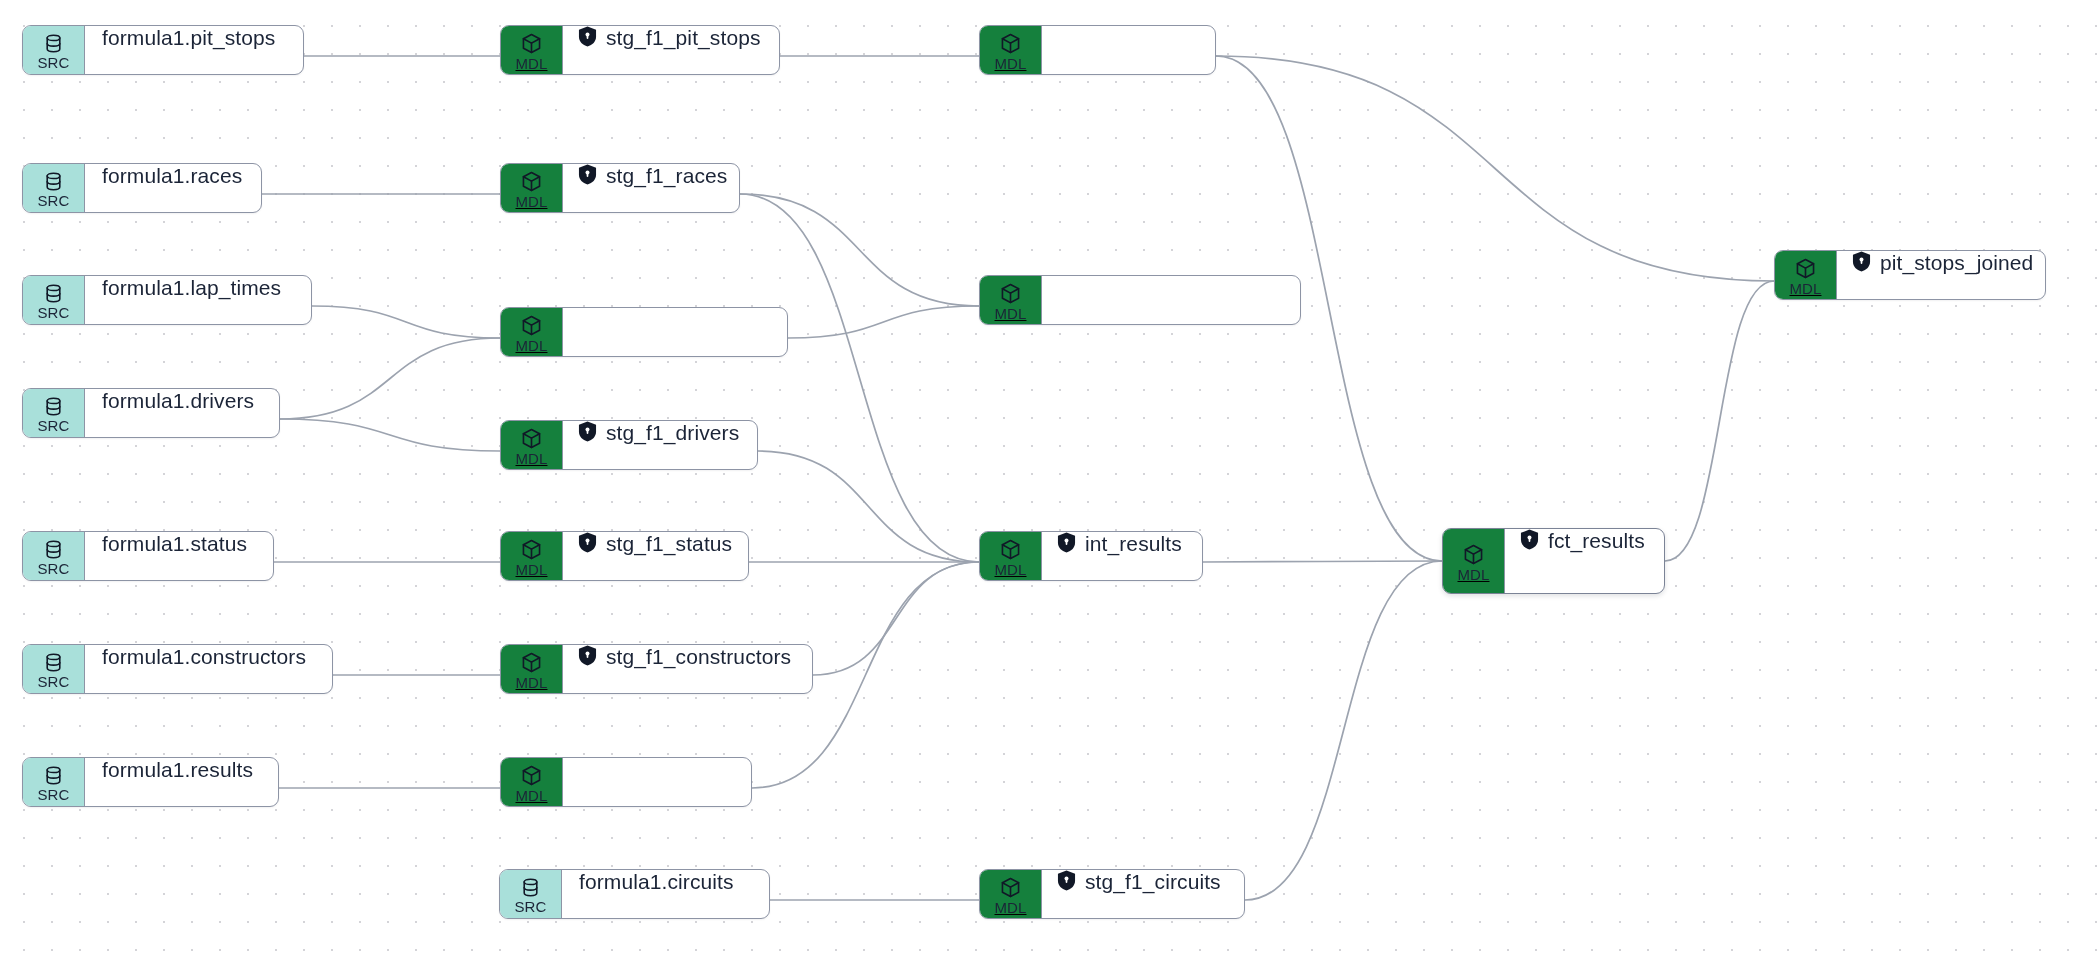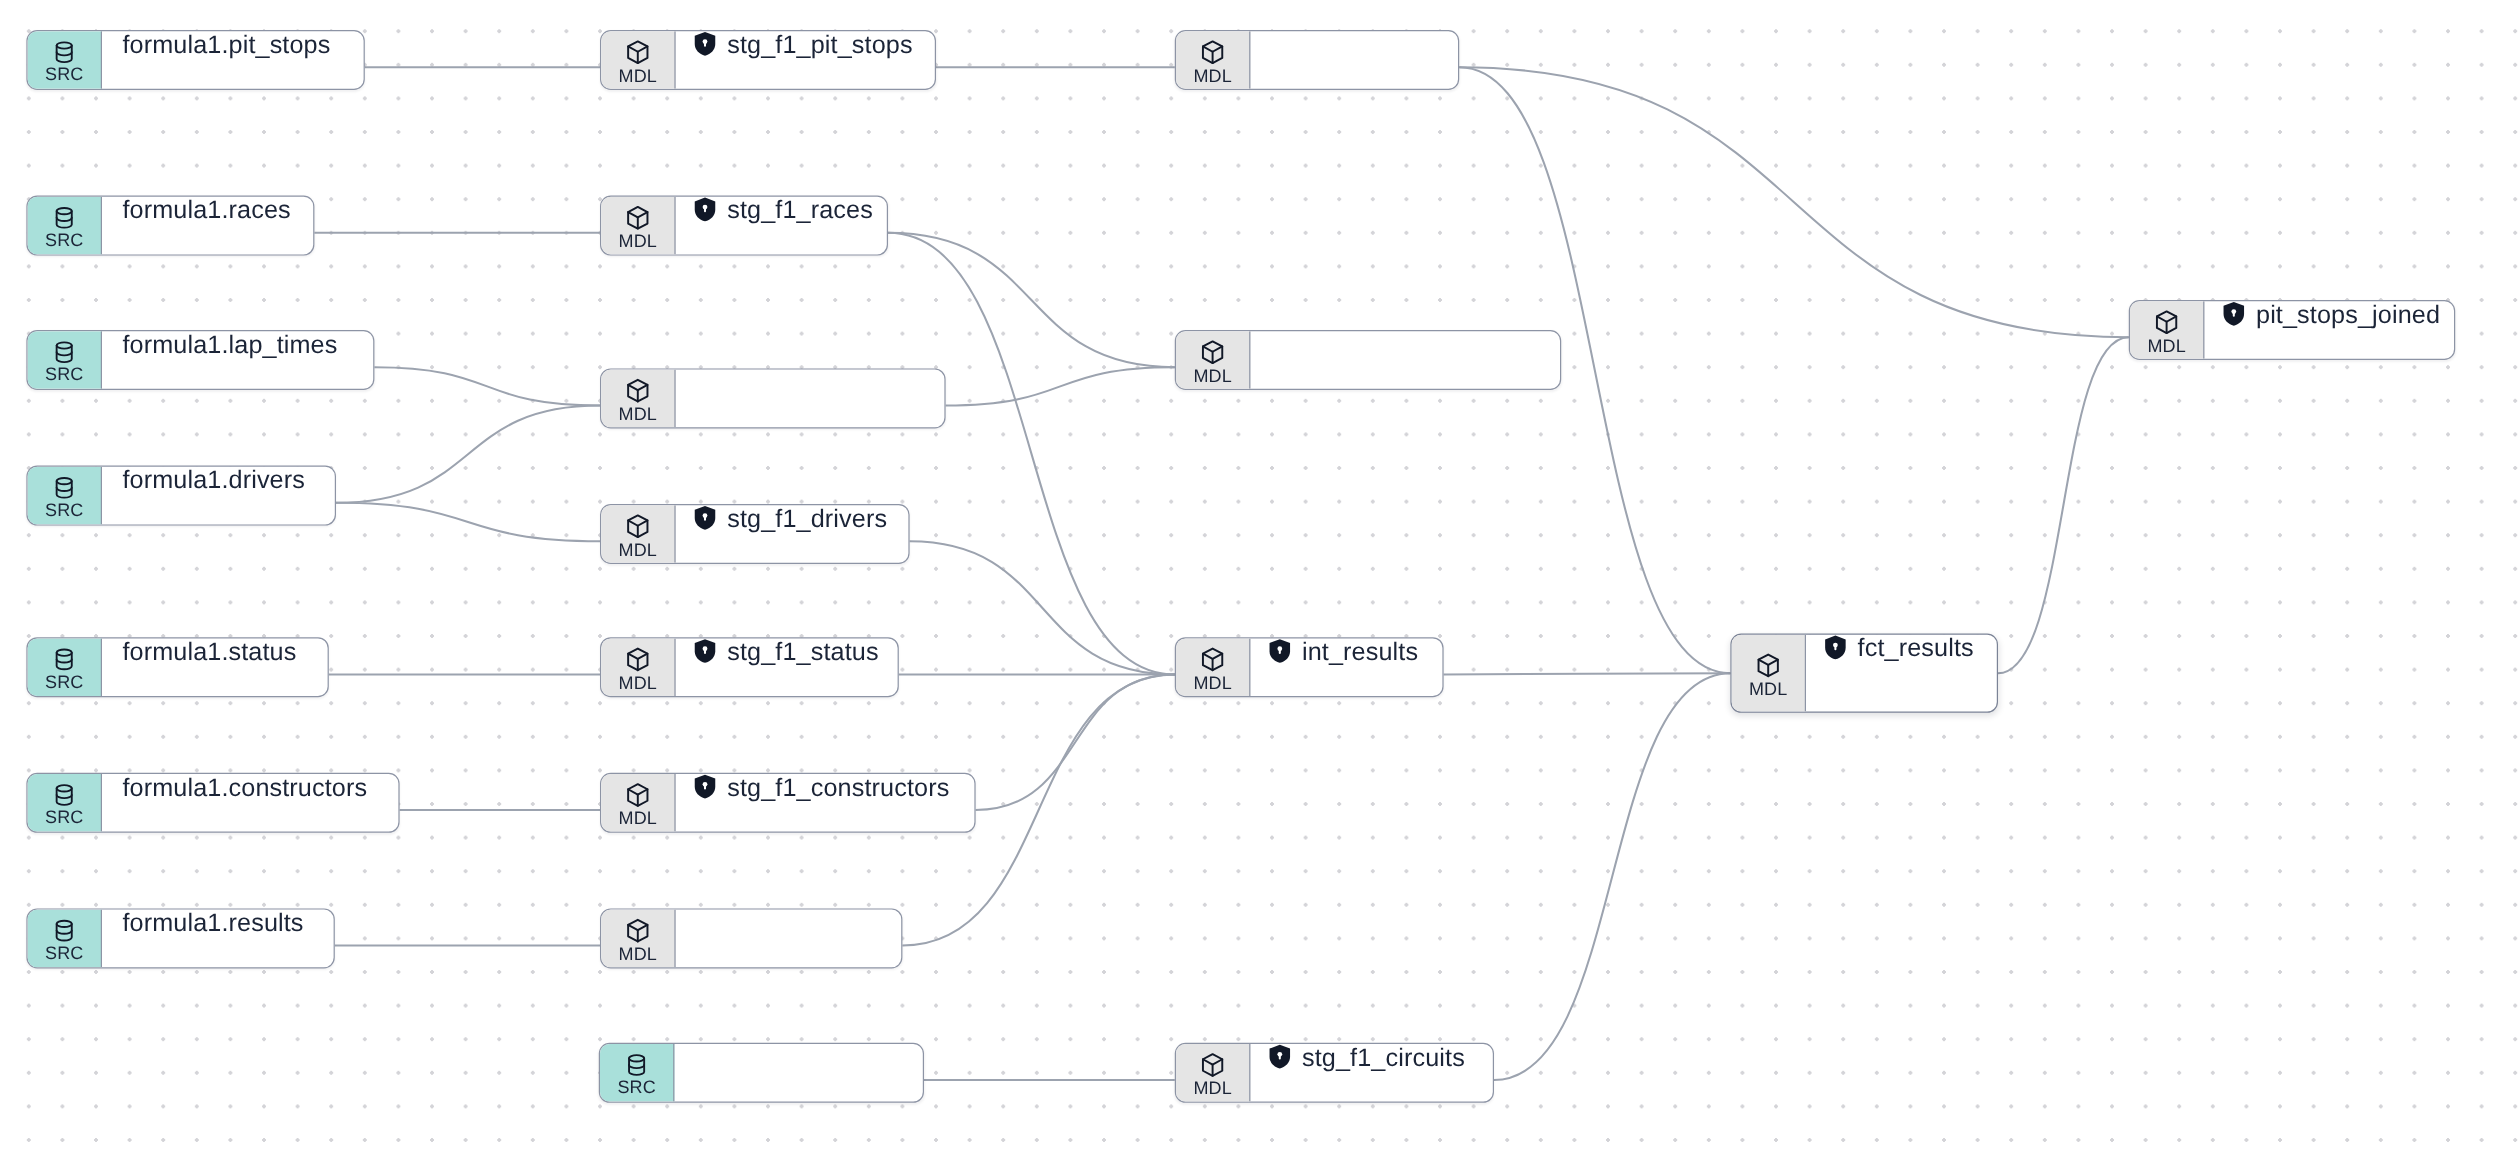--- a/index.html
+++ b/index.html
@@ -44,21 +44,21 @@
     width: 62px;
     display: flex;
     flex-direction: column;
     align-items: center;
     justify-content: center;
     gap: 1px;
     border-right: 1.6px solid #8d94a5;
     padding-top: 2px;
   }
   .badge.src { background: #a9e0da; }
-  .badge.mdl { background: #e5e5e5; }
+  .badge.mdl { background: #15803d; text-decoration: underline; }
   .badge svg { display: block; }
   .badge-text {
     font-size: 15px;
     line-height: 1;
     color: #1b2437;
     letter-spacing: 0.1px;
   }
   .node-body {
     flex: 1 1 auto;
     display: flex;
@@ -212,20 +212,23 @@
         <div class="badge src">
           <span>
             <svg width="21" height="21" viewBox="0 0 24 24" fill="none" stroke="#111827" stroke-width="1.8" stroke-linecap="round" stroke-linejoin="round">
               <ellipse cx="12" cy="5.6" rx="7.2" ry="3"></ellipse>
               <path d="M4.8 5.6v12.8c0 1.66 3.22 3 7.2 3s7.2-1.34 7.2-3V5.6"></path>
               <path d="M4.8 12c0 1.66 3.22 3 7.2 3s7.2-1.34 7.2-3"></path>
             </svg>
           </span>
           <span class="badge-text">SRC</span>
         </div>
+        <div class="node-body">
+          <span class="node-label">formula1.circuits</span>
+        </div>
       </div>
       <div class="node mdl-node" style="left: 500px; top: 25px; width: 280px;">
         <div class="badge mdl">
           <span>
             <svg width="23" height="23" viewBox="0 0 24 24" fill="none" stroke="#111827" stroke-width="1.7" stroke-linecap="round" stroke-linejoin="round">
               <path d="M12 2.6 20.4 7v10L12 21.4 3.6 17V7Z"></path>
               <path d="M3.6 7 12 11.6 20.4 7"></path>
               <path d="M12 11.6V21.4"></path>
             </svg>
           </span>

